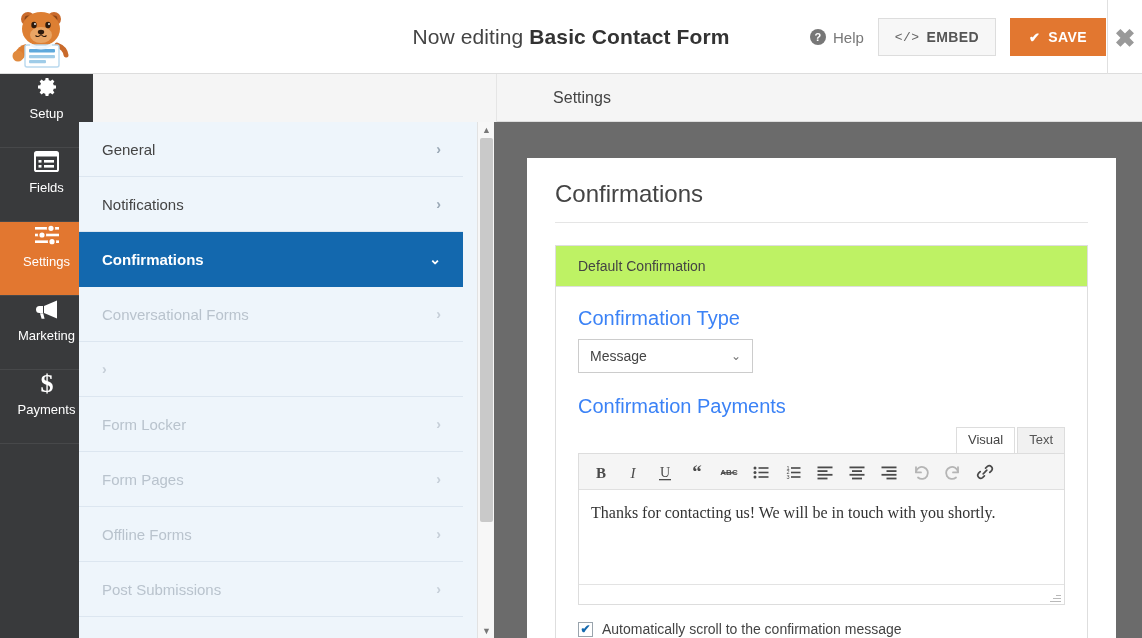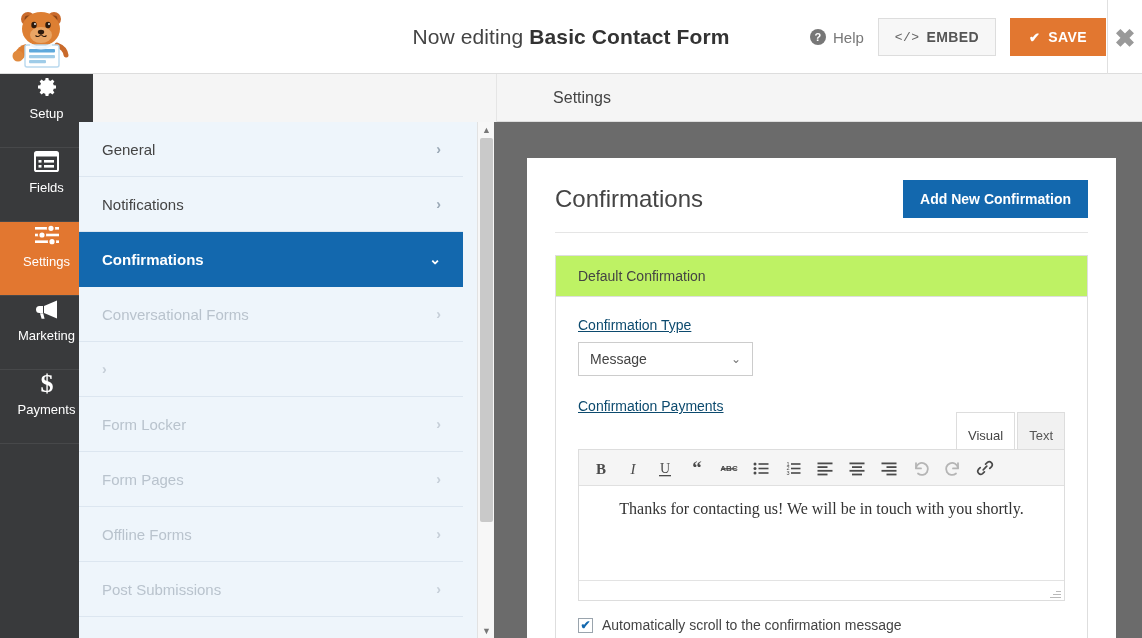--- a/index.html
+++ b/index.html
@@ -177,39 +177,39 @@
 
   .conf-box {
     margin: 22px 28px 0 28px;
     border: 1px solid #dedede;
   }
   .conf-box-head {
     background: #bef264; border-bottom: 1px solid #dedede;
     padding: 12px 22px; font-size: 14px; color: #444;
   }
   .conf-box-body { padding: 20px 22px 18px 22px; }
-  .field-label { font-size: 14px; color: #0c4a6e; margin-bottom: 9px; text-decoration: underline; }
+  .field-label { font-size: 20px; color: #3b82f6; margin-bottom: 9px; }
 
   .select-wrap {
     position: relative; width: 175px; height: 34px;
     border: 1px solid #ccc; background: #fff;
     display: flex; align-items: center; padding: 0 11px;
     font-size: 14px; color: #444; cursor: pointer; margin-bottom: 22px;
   }
   .select-wrap .caret {
     position: absolute; right: 11px; color: #777; font-size: 12px;
   }
 
   .tabs-row {
     display: flex; justify-content: flex-end; align-items: flex-end;
     height: 26px; margin-bottom: 0;
   }
   .ed-tab {
     border: 1px solid #ddd; border-bottom: none;
-    padding: 15px 11px 5px 11px; font-size: 13px; color: #555;
+    padding: 4px 11px 5px 11px; font-size: 13px; color: #555;
     background: #f1f1f1; cursor: pointer; line-height: 16px;
   }
   .ed-tab.active { background: #fff; color: #444; }
   .ed-tab + .ed-tab { margin-left: 2px; }
 
   .editor {
     border: 1px solid #ddd; background: #fff;
   }
   .ed-toolbar {
     display: flex; align-items: center;
@@ -217,21 +217,21 @@
     padding: 0 6px;
   }
   .tb-btn {
     width: 32px; height: 34px;
     display: flex; align-items: center; justify-content: center;
     color: #4a4a4a; cursor: pointer; font-size: 15px;
   }
   .tb-btn.dim { color: #b5b5b5; }
   .ed-body {
     height: 94px; padding: 14px 12px;
-    font-family: "Liberation Serif", serif; font-size: 16px; color: #333; text-align: center;
+    font-family: "Liberation Serif", serif; font-size: 16px; color: #333;
   }
   .ed-footer {
     height: 20px; border-top: 1px solid #e3e3e3; background: #fff;
     position: relative;
   }
   .resize-grip {
     position: absolute; right: 3px; bottom: 2px;
     width: 11px; height: 11px; cursor: nwse-resize;
   }
   .resize-grip i {
@@ -411,21 +411,20 @@
   <div class="sb-arrow up">▲</div>
   <div class="sb-thumb"></div>
   <div class="sb-arrow down">▼</div>
 </div>
 
 <div class="main-area">
   <div class="card">
 
     <div class="card-head">
       <div class="card-title">Confirmations</div>
-      <button class="addnew-btn">Add New Confirmation</button>
     </div>
     <div class="card-rule"></div>
 
     <div class="conf-box">
       <div class="conf-box-head">Default Confirmation</div>
 
       <div class="conf-box-body">
 
         <div class="field-label">Confirmation Type</div>
         <div class="select-wrap">

